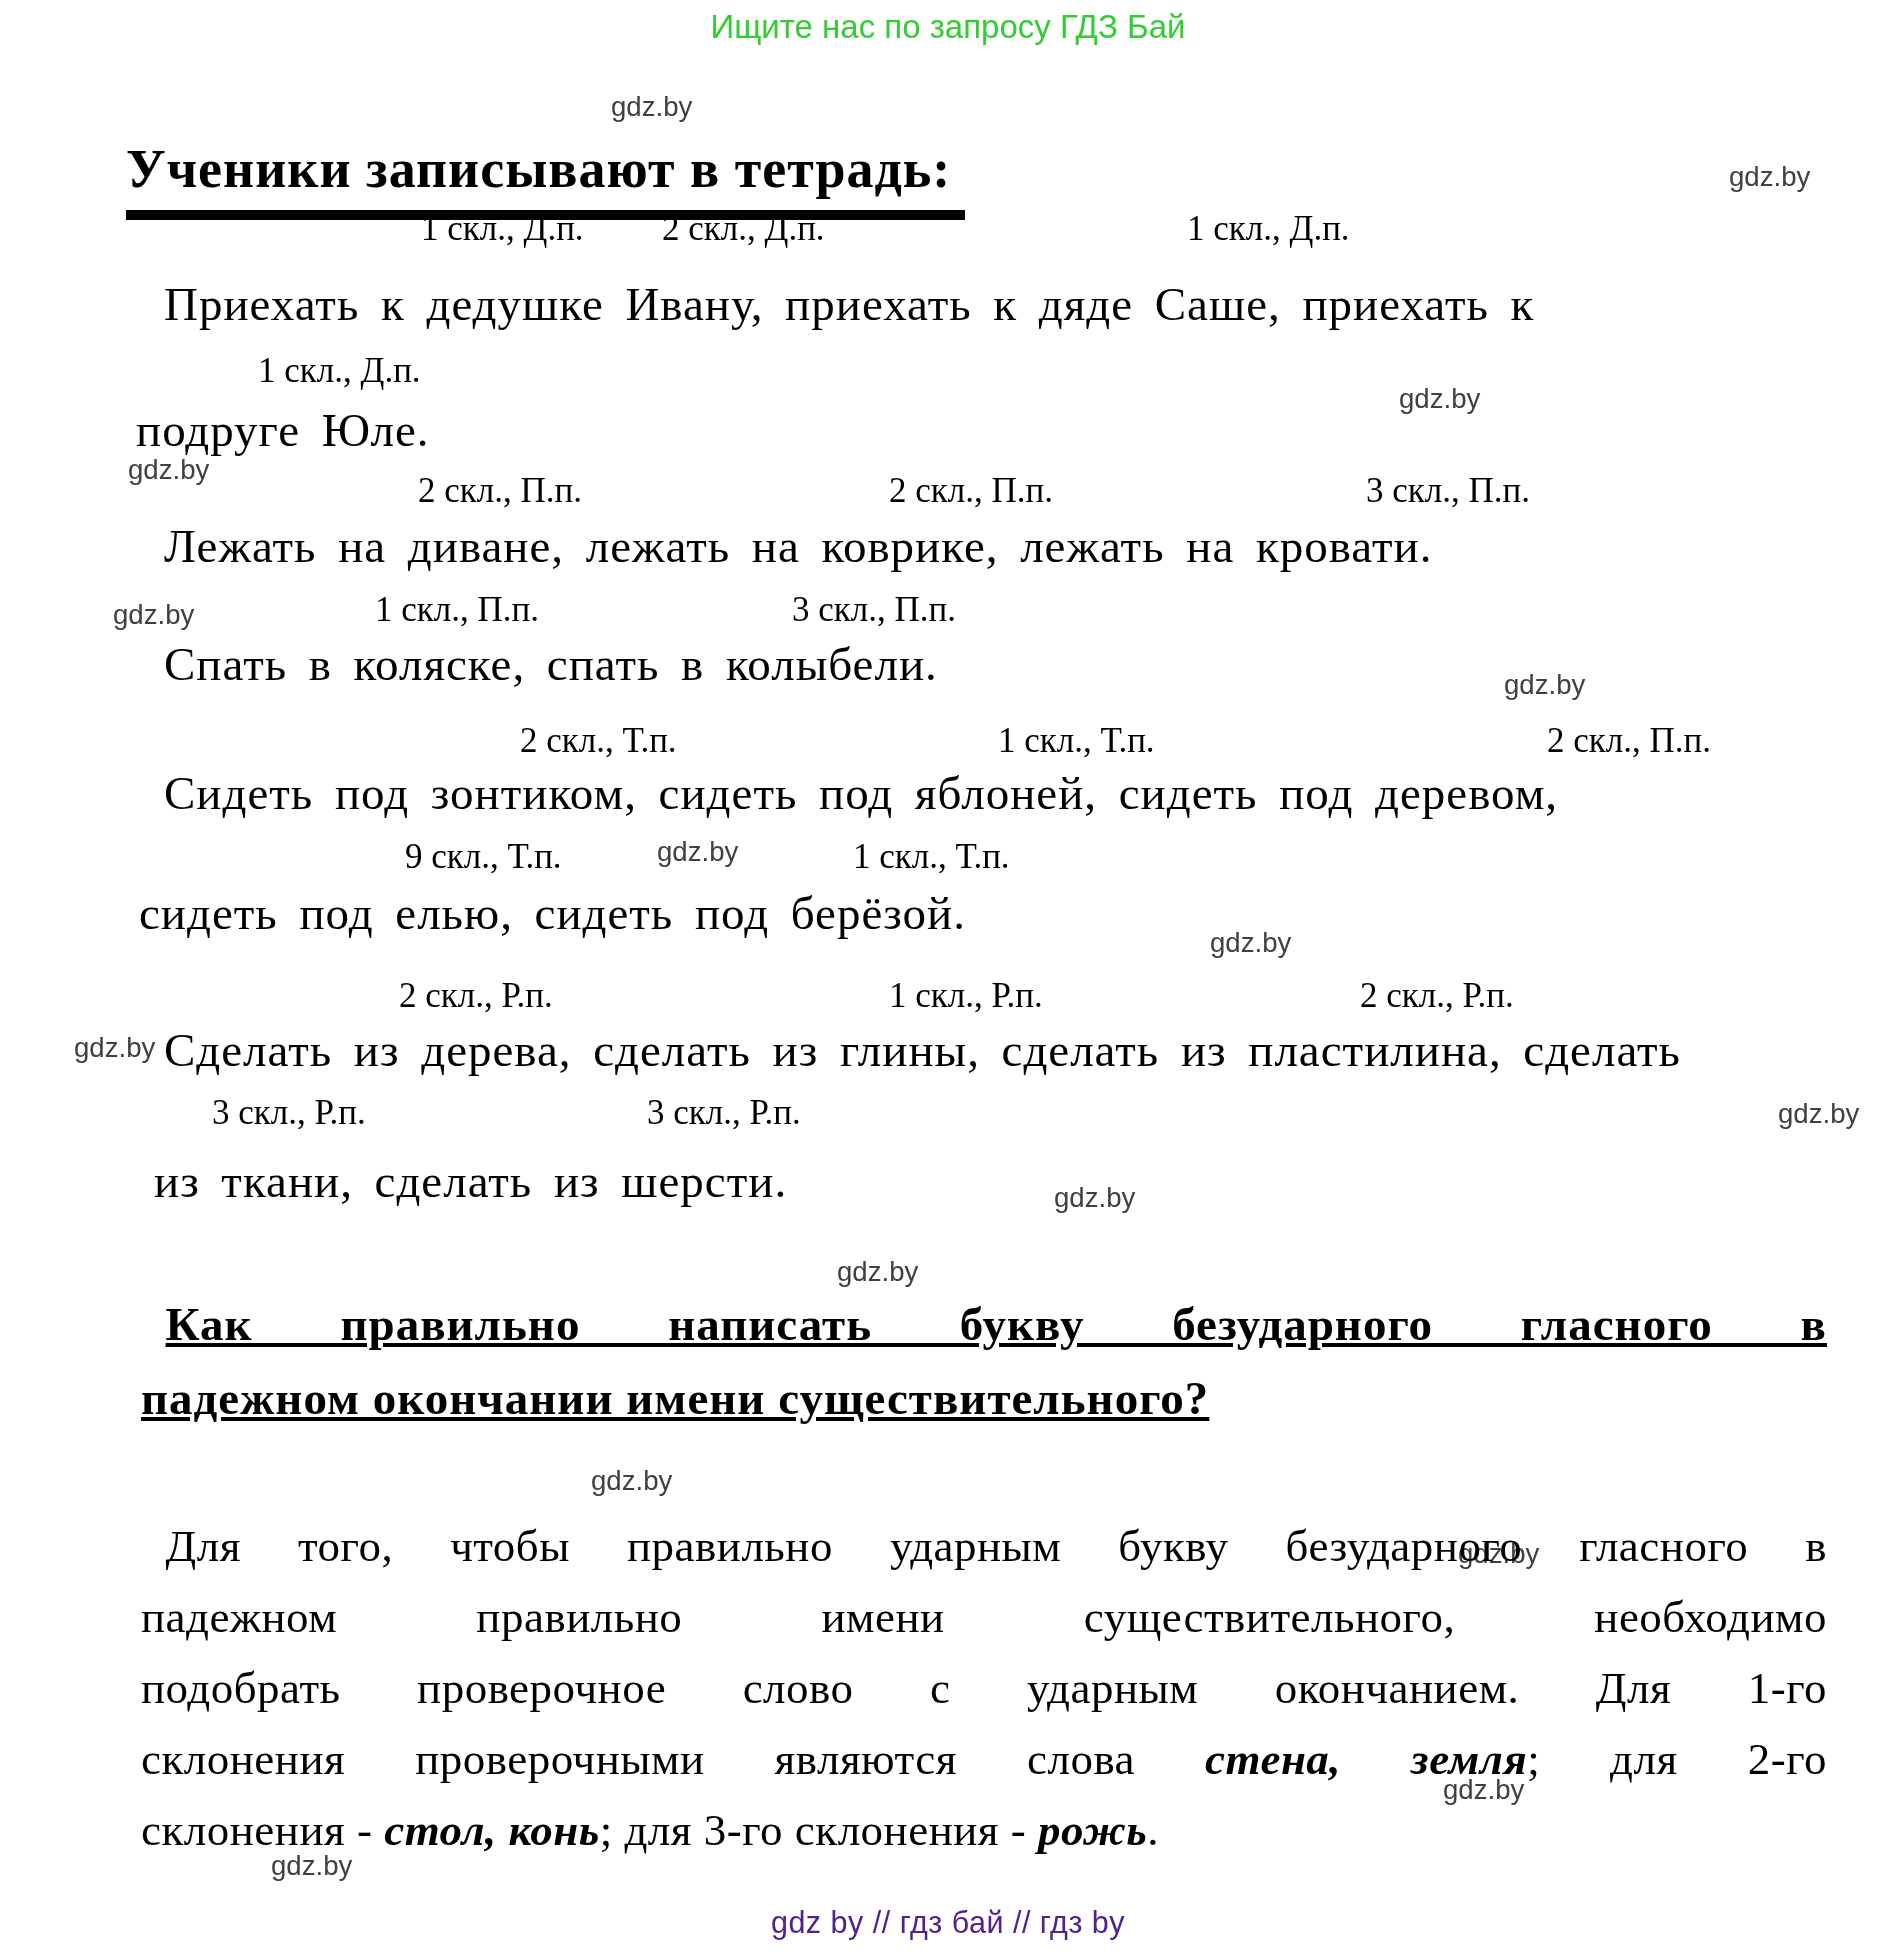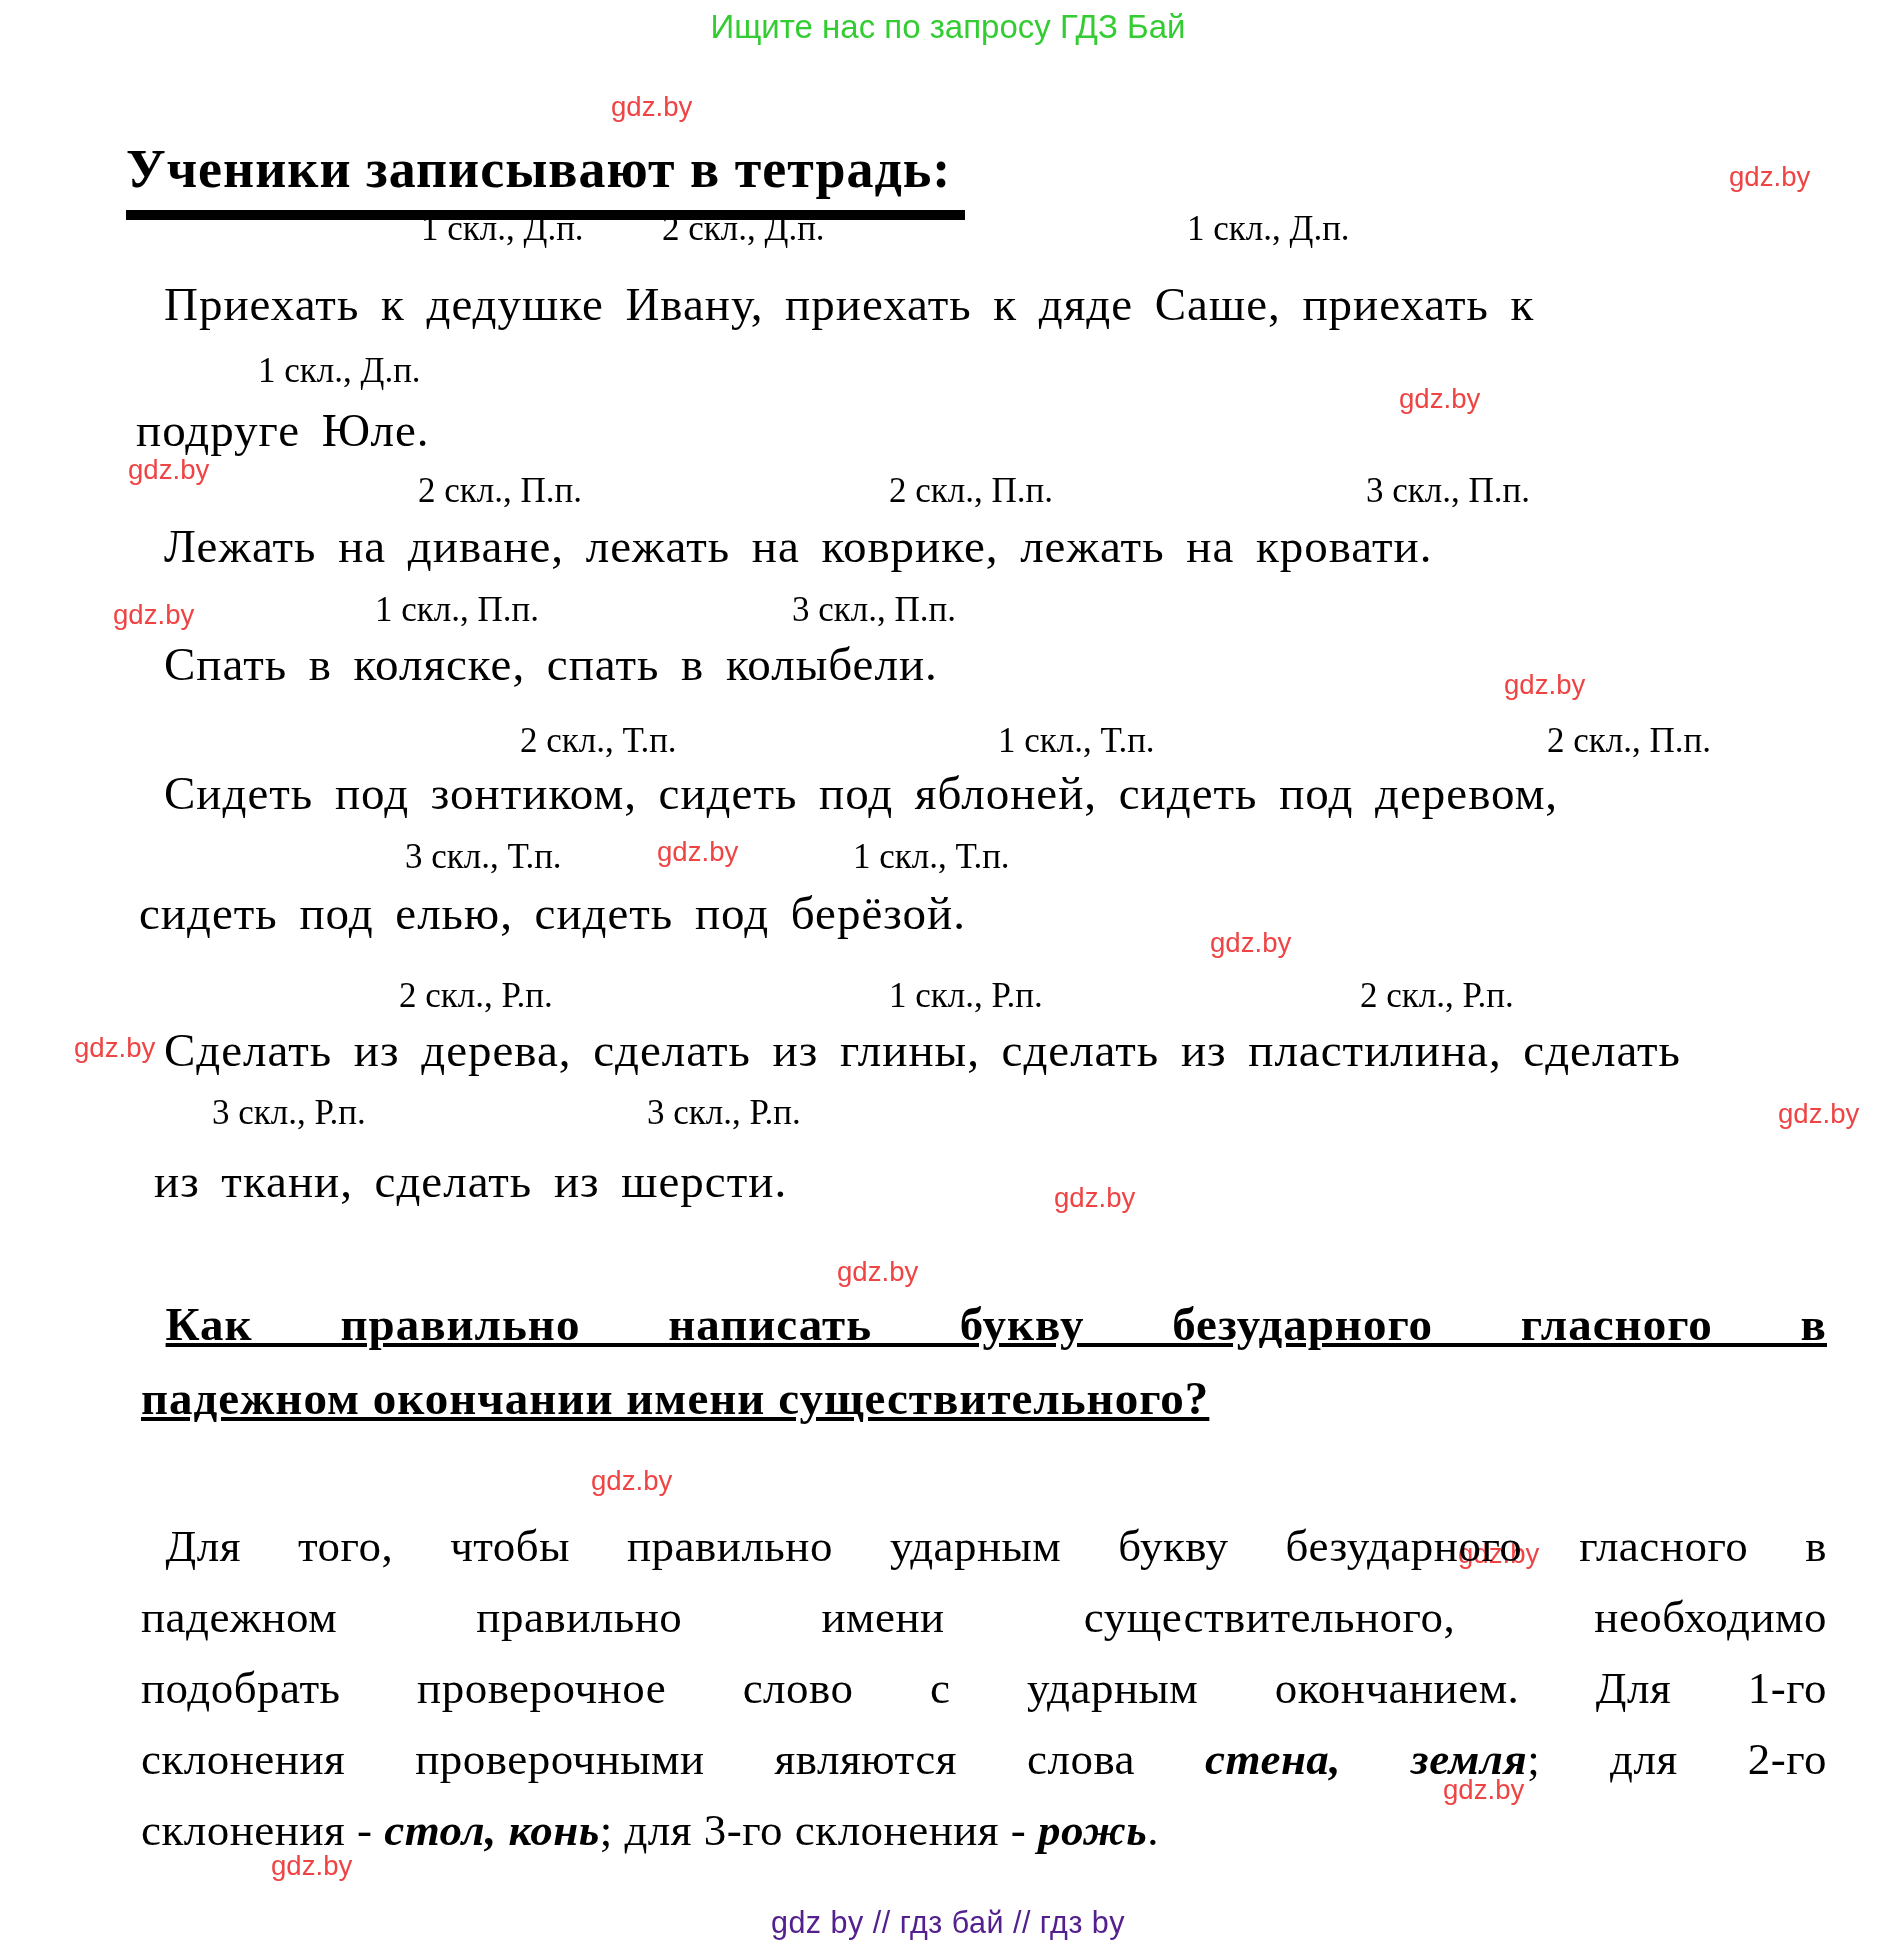--- a/index.html
+++ b/index.html
@@ -13,21 +13,21 @@
   }
   .banner{
     position:absolute;top:7.9px;left:0;width:100%;
     text-align:center;
     font:33px "Liberation Sans",sans-serif;
     color:#33cc33;
   }
   .wm{
     position:absolute;
     font:27.6px "Liberation Sans",sans-serif;
-    color:#ef4444;
+    color:#404040;
     white-space:nowrap;
   }
   .heading{
     position:absolute;left:110px;top:122px;margin:16px;
     font:bold 54px "Liberation Serif",serif;
     letter-spacing:1px;
     border-bottom:10.8px solid #000;
     padding:0 13.8px 9.9px 0;
     white-space:nowrap;
   }
@@ -107,21 +107,21 @@
 
   <span class="ann" style="left:375px;top:590px">1 скл., П.п.</span>
   <span class="ann" style="left:792px;top:590px">3 скл., П.п.</span>
   <div class="line" style="left:164px;top:637px">Спать в коляске, спать в колыбели.</div>
 
   <span class="ann" style="left:520px;top:721px">2 скл., Т.п.</span>
   <span class="ann" style="left:998px;top:721px">1 скл., Т.п.</span>
   <span class="ann" style="left:1547px;top:721px">2 скл., П.п.</span>
   <div class="line" style="left:164px;top:766px">Сидеть под зонтиком, сидеть под яблоней, сидеть под деревом,</div>
 
-  <span class="ann" style="left:405px;top:837px">3 скл., Т.п.</span>
+  <span class="ann" style="left:405px;top:837px">9 скл., Т.п.</span>
   <span class="ann" style="left:853px;top:837px">1 скл., Т.п.</span>
   <div class="line" style="left:139px;top:886px">сидеть под елью, сидеть под берёзой.</div>
 
   <span class="ann" style="left:399px;top:976px">2 скл., Р.п.</span>
   <span class="ann" style="left:889px;top:976px">1 скл., Р.п.</span>
   <span class="ann" style="left:1360px;top:976px">2 скл., Р.п.</span>
   <div class="line" style="left:164px;top:1023px">Сделать из дерева, сделать из глины, сделать из пластилина, сделать</div>
 
   <span class="ann" style="left:212px;top:1093px">3 скл., Р.п.</span>
   <span class="ann" style="left:647px;top:1093px">3 скл., Р.п.</span>

